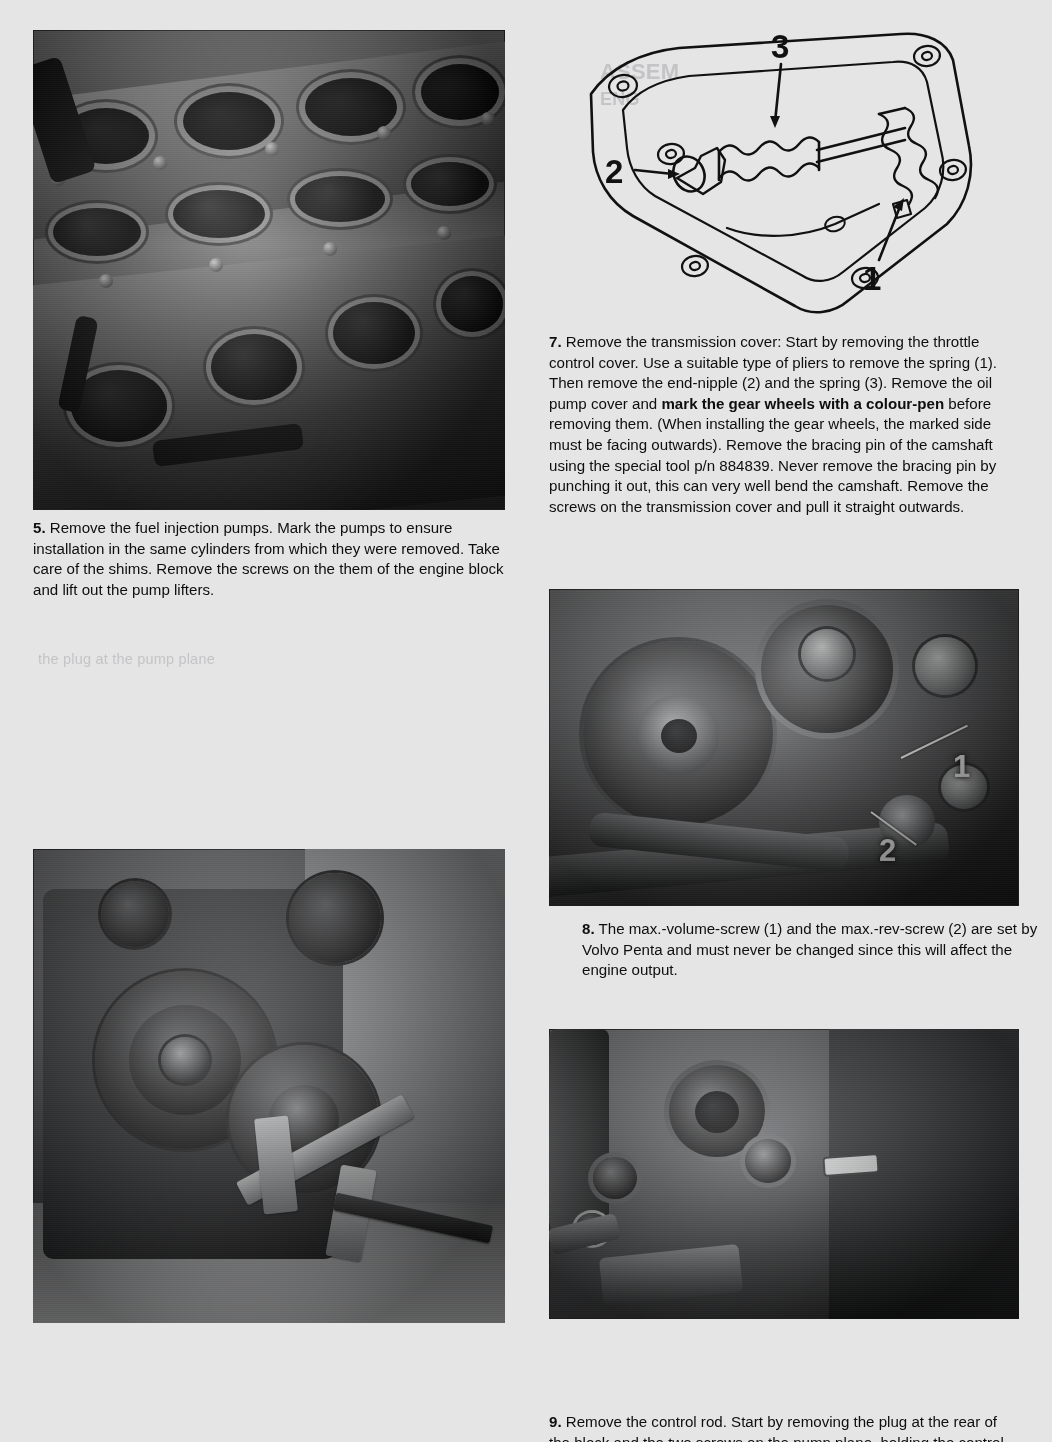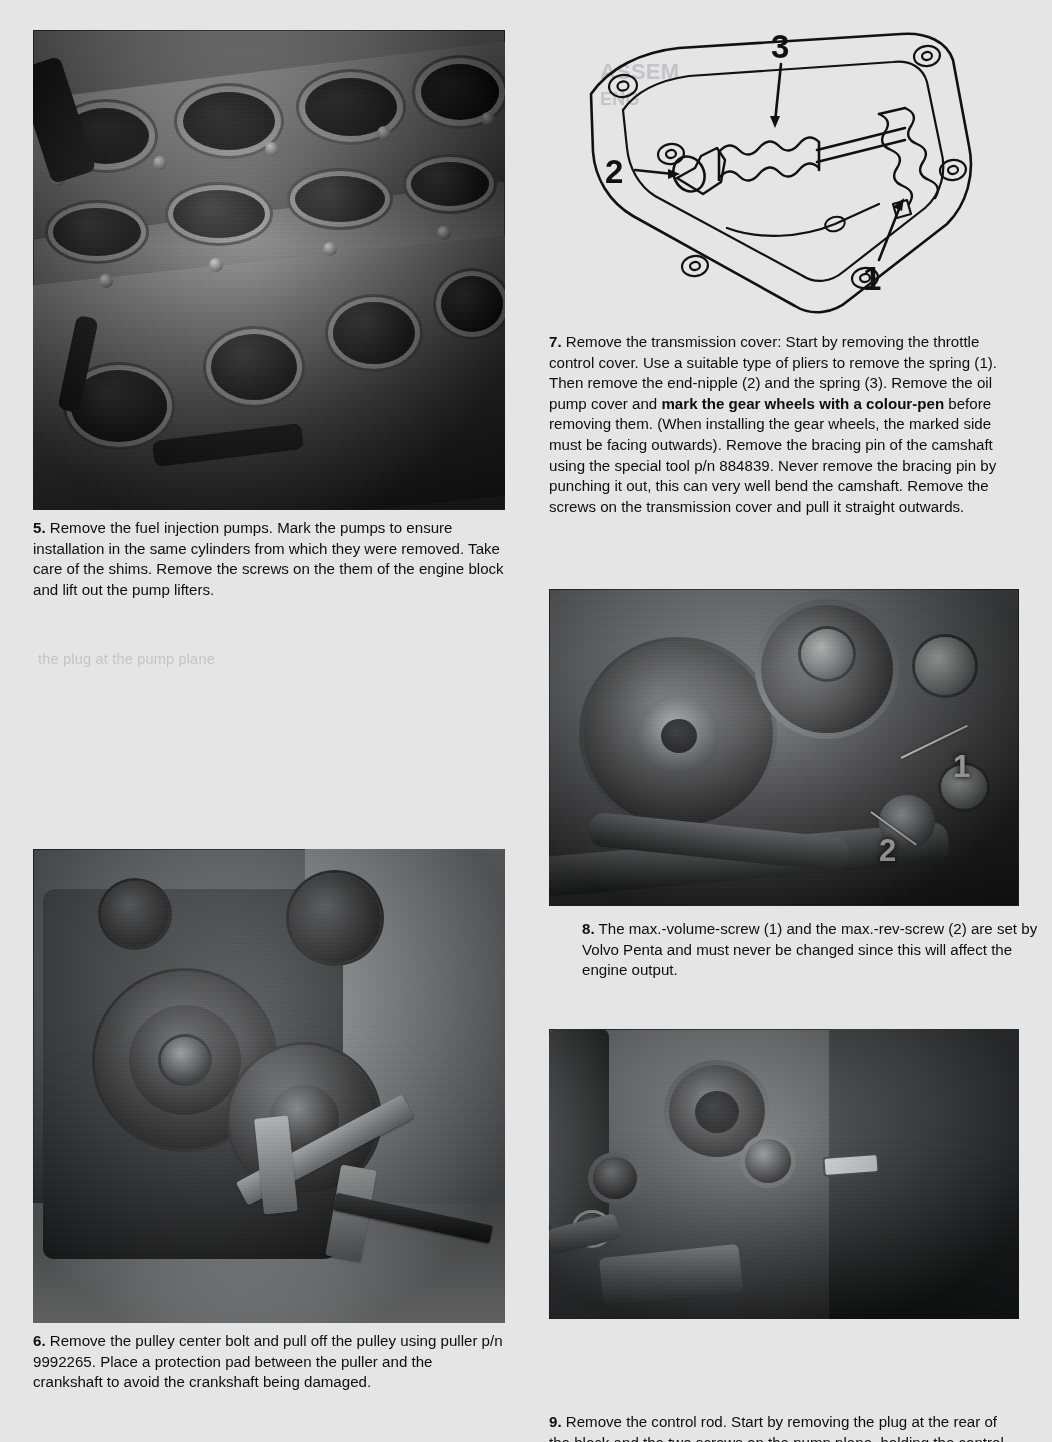--- a/index.html
+++ b/index.html
@@ -386,17 +386,14 @@
 
     <div class="puller-arm" style="left:198px; top:288px; width:188px; height:26px; transform:rotate(-28deg);"></div>
     <div class="puller-arm" style="left:226px; top:268px; width:34px;  height:96px; transform:rotate(-6deg);"></div>
     <div class="puller-arm" style="left:300px; top:318px; width:36px;  height:92px; transform:rotate(10deg);"></div>
     <div class="puller-arm" style="left:300px; top:360px; width:160px; height:18px; transform:rotate(12deg); background:linear-gradient(180deg,#3a3b3d,#1a1a1b);"></div>
 
     <div class="grain"></div>
     <div class="vign"></div>
   </div>
 
-  <div class="caption" style="left:33px; top:1331px; width:472px;">
-    <span class="num">6.</span><span> Remove the pulley center bolt and pull off the pulley using puller p/n 9992265. Place a protection pad between the puller and the crankshaft to avoid the crankshaft being damaged.</span>
-  </div>
 
 </div>
 
 </body></html>

